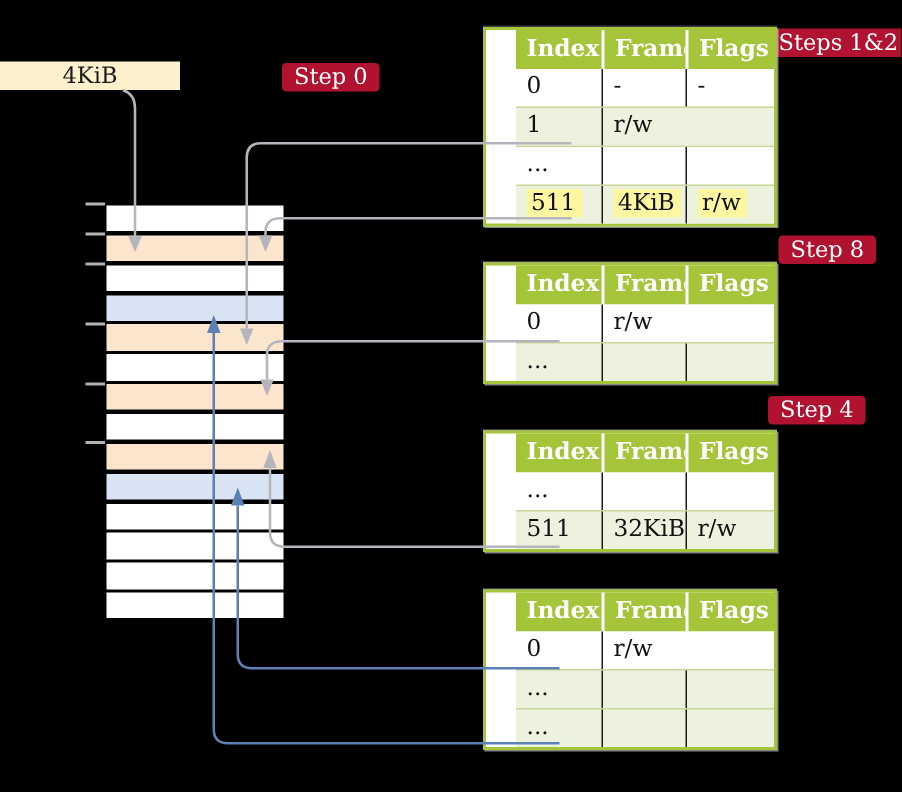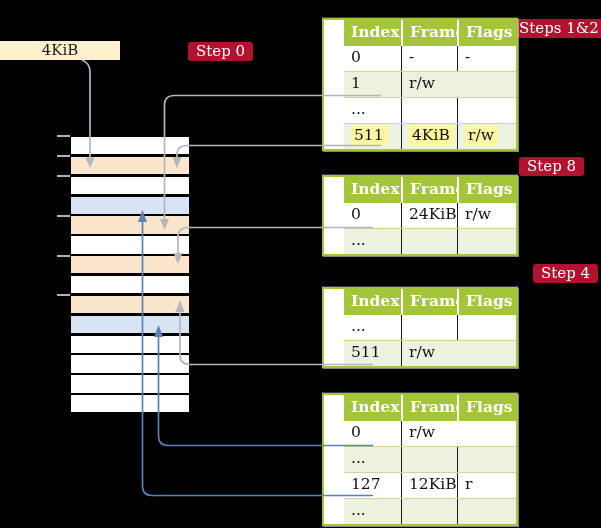--- a/index.html
+++ b/index.html
@@ -13,21 +13,21 @@
     background:#fdf0cc;color:#1a1a1a;font-size:15px;line-height:19px;text-align:center;
   }
   
   .badge{
     position:absolute;background:#b01230;color:#fff;font-size:15px;line-height:16px;
     padding:1px 8px 2px;border-radius:3px;white-space:nowrap;
   }
   #badge-step0{left:188px;top:42px;}
   #badge-steps12{left:511px;top:19px;}
   #badge-step3{left:519px;top:157px;}
-  #badge-step4{left:533px;top:264px;}
+  #badge-step4{left:512px;top:264px;}
   
   .mrow{position:absolute;left:71px;width:118px;height:17.4px;}
   .mrow.free{background:#ffffff;}
   .mrow.pt{background:#fbe5cc;}
   .mrow.page{background:#d8e4f3;}
   .tick{position:absolute;left:57px;width:13px;height:2px;background:#b3b3b3;}
   
   .ptable{
     position:absolute;left:322px;width:196px;box-sizing:border-box;
     border:2px solid #a4c53a;background:#fff;
@@ -115,21 +115,20 @@
   </div>
 
   <div class="ptable" id="t2">
     <div class="thead">
       <div class="cell c1">Index</div>
       <div class="cell c2">Frame</div>
       <div class="cell c3">Flags</div>
     </div>
     <div class="trow">
       <div class="cell c1">0</div>
-      <div class="cell c2">24KiB</div>
       <div class="cell c3">r/w</div>
     </div>
     <div class="trow green sep">
       <div class="cell c1">...</div>
       <div class="cell c2"></div>
       <div class="cell c3"></div>
     </div>
   </div>
 
   <div class="ptable" id="t3">
@@ -138,43 +137,39 @@
       <div class="cell c2">Frame</div>
       <div class="cell c3">Flags</div>
     </div>
     <div class="trow">
       <div class="cell c1">...</div>
       <div class="cell c2"></div>
       <div class="cell c3"></div>
     </div>
     <div class="trow green sep">
       <div class="cell c1">511</div>
+      <div class="cell c2">32KiB</div>
       <div class="cell c3">r/w</div>
     </div>
   </div>
 
   <div class="ptable" id="t4">
     <div class="thead">
       <div class="cell c1">Index</div>
       <div class="cell c2">Frame</div>
       <div class="cell c3">Flags</div>
     </div>
     <div class="trow">
       <div class="cell c1">0</div>
       <div class="cell c3">r/w</div>
     </div>
     <div class="trow green sep">
       <div class="cell c1">...</div>
       <div class="cell c2"></div>
       <div class="cell c3"></div>
-    </div>
-    <div class="trow sep">
-      <div class="cell c1">127</div>
-      <div class="cell c2">12KiB</div>
-      <div class="cell c3">r</div>
     </div>
     <div class="trow green sep">
       <div class="cell c1">...</div>
       <div class="cell c2"></div>
       <div class="cell c3"></div>
     </div>
   </div>
 
   <svg class="overlay" width="601" height="528" viewBox="0 0 601 528">
 

